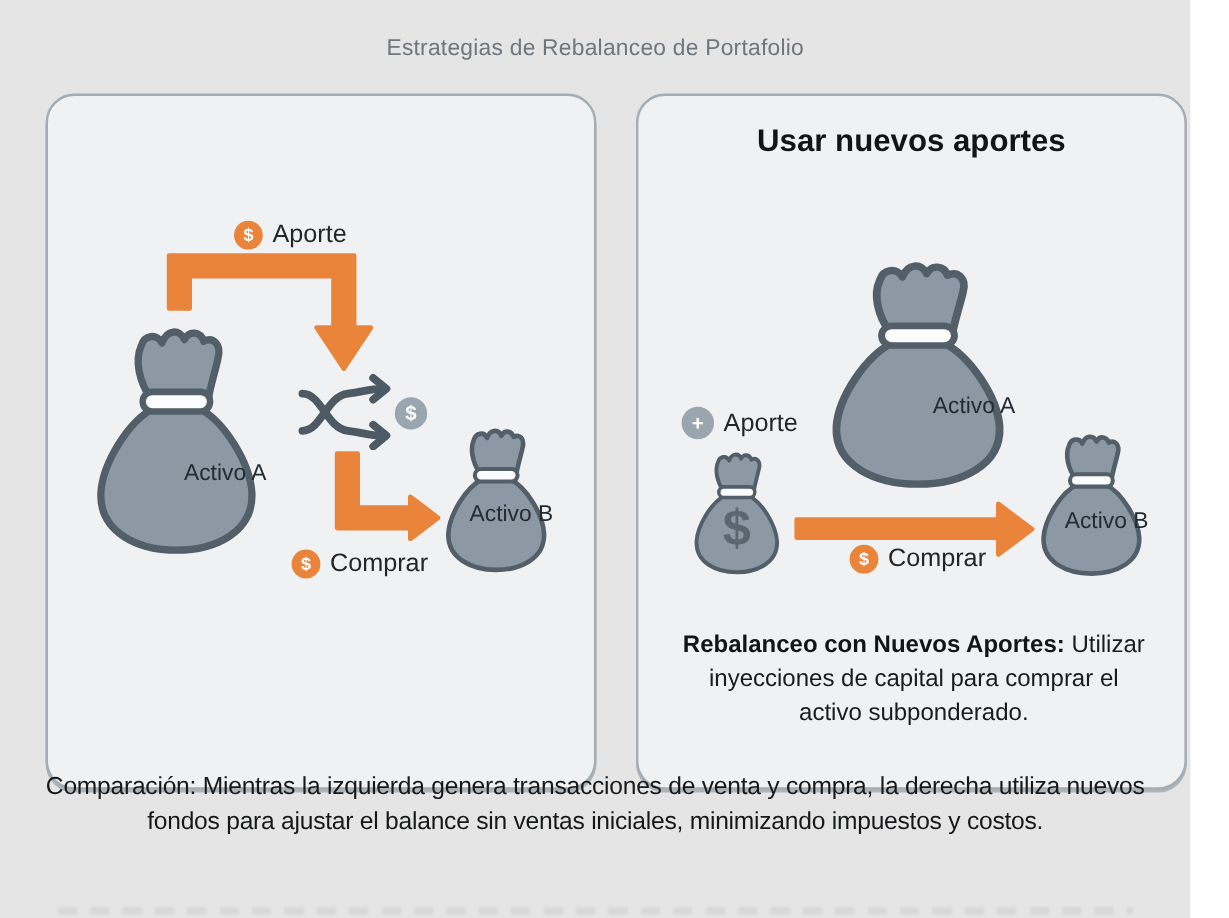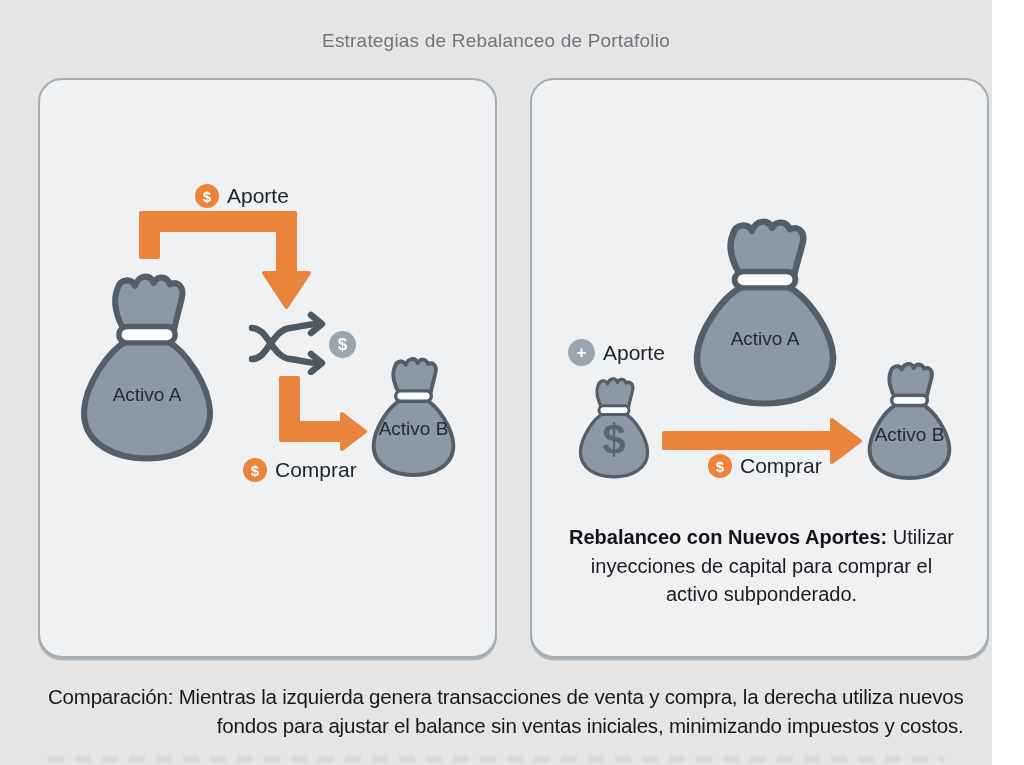--- a/index.html
+++ b/index.html
@@ -26,32 +26,32 @@
   .overlay-svg{position:absolute;left:0;top:0;width:459px;height:578px;pointer-events:none;}
   .badge-row{position:absolute;display:flex;align-items:center;gap:8px;}
   .badge-circle{
     width:24px;height:24px;border-radius:50%;display:flex;align-items:center;justify-content:center;
     color:#fff;font-weight:700;font-size:15px;line-height:1;flex:0 0 auto;
   }
   .badge-orange{background:#E9843A;}
   .badge-gray{background:#99A5AF;width:27px;height:27px;font-size:17px;}
   .badge-label{font-size:21px;color:#21262B;}
   .bag-label{
-    position:absolute;text-align:center;font-size:19px;color:#242B31;line-height:20px;
+    position:absolute;text-align:right;font-size:19px;color:#242B31;line-height:20px;
   }
   .cash-dollar{
     position:absolute;text-align:center;font-size:42px;font-weight:700;color:#5A6670;line-height:1;
   }
   .panel-caption{
     position:absolute;top:443px;text-align:center;font-size:20px;line-height:28.5px;color:#191C1F;margin:0;
   }
   .panel-caption strong{font-weight:700;color:#121417;}
   .comparison{
-    position:absolute;top:683px;left:0;right:0;margin:0 auto;max-width:935px;
-    text-align:right;font-size:20.5px;line-height:28.5px;color:#17181A;letter-spacing:-0.2px;
+    position:absolute;top:642px;left:0;right:0;margin:0 auto;max-width:935px;
+    text-align:center;font-size:20.5px;line-height:28.5px;color:#17181A;letter-spacing:-0.2px;
   }
   .cutoff-strip{
     position:absolute;left:48px;right:48px;top:756px;height:6px;border-radius:2px;
     background:repeating-linear-gradient(90deg,rgba(115,124,132,.35) 0 16px,rgba(115,124,132,0) 16px 27px);
     filter:blur(.8px);opacity:.35;
   }
 </style>
 </head>
 <body>
 
@@ -103,20 +103,21 @@
     <div class="bag-label" style="left:326px;top:339px;width:95px;">Activo B</div>
 
     <div class="badge-row" style="left:203px;top:378px;">
       <span class="badge-circle badge-orange">$</span>
       <span class="badge-label">Comprar</span>
     </div>
 
   </div>
 
   <div class="panel panel-right">
+    <div class="panel-title">Usar nuevos aportes</div>
 
     <svg class="overlay-svg" viewBox="0 0 459 578">
       <path fill="#E9843A" stroke="#E9843A" stroke-width="4" stroke-linejoin="round" d="M132,353 L300,353 L300,340 L328,361 L300,382 L300,368 L132,368 Z"></path>
     </svg>
 
     <svg class="abs" style="left:152px;top:129px;" width="162" height="204" viewBox="0 0 112 150" preserveAspectRatio="none">
       <use href="#bag"></use>
     </svg>
     <div class="bag-label" style="left:152px;top:249px;width:162px;">Activo A</div>
 

